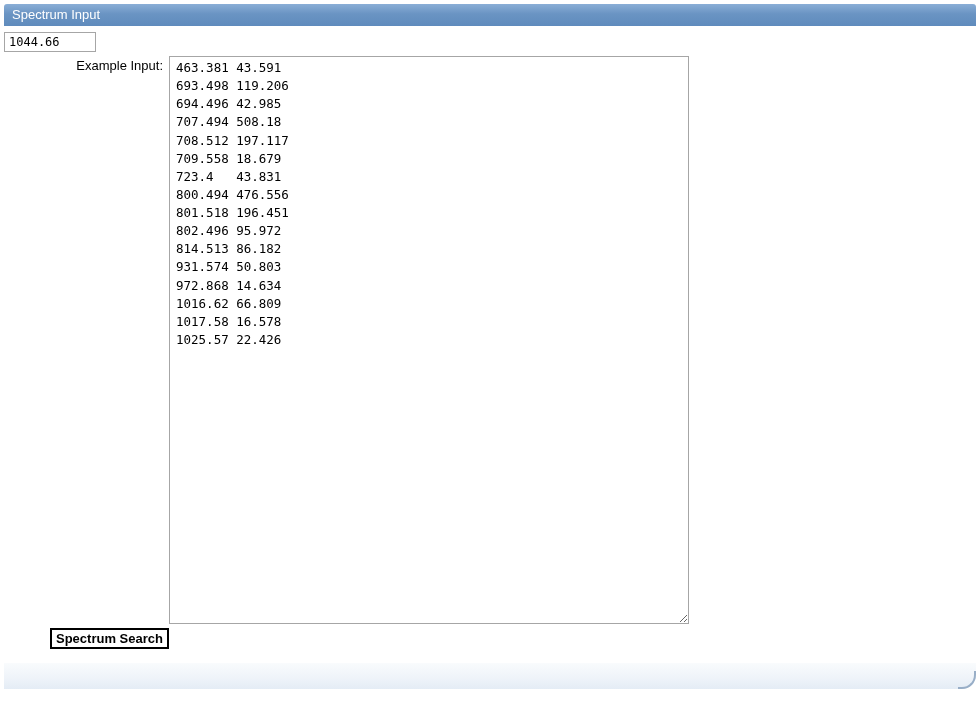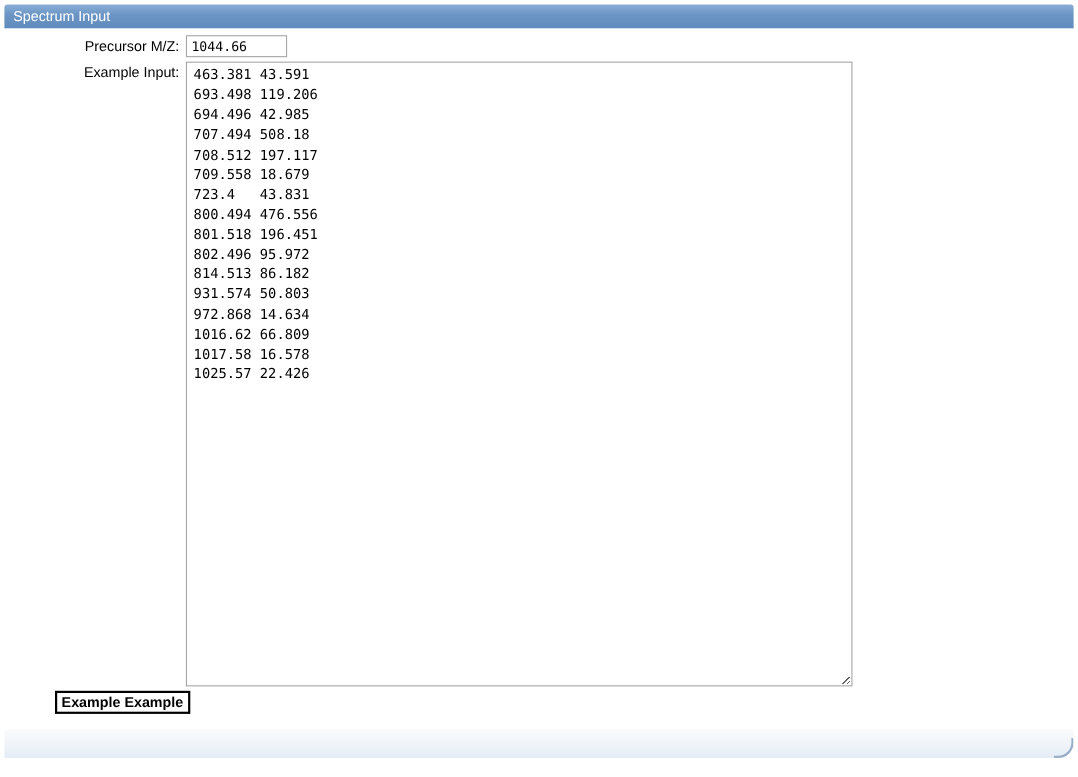--- a/index.html
+++ b/index.html
@@ -45,21 +45,21 @@
     width: 92px;
     height: 20px;
     border: 1px solid #a6a6a6;
     font-family: "Lucida Console", Monaco, monospace;
     font-size: 12px;
     padding: 1px 4px;
     color: #000;
     background: #fff;
   }
   .ta {
-    width: 606px;
+    width: 520px;
     height: 568px;
     border: 1px solid #a6a6a6;
     font-family: "Lucida Console", Monaco, monospace;
     font-size: 12.5px;
     padding: 2px 6px;
     color: #000;
     background: #fff;
     resize: both;
     line-height: 1.45;
     white-space: pre;
@@ -101,21 +101,20 @@
 </style>
 </head>
 <body>
 
 <div class="panel">
   <div class="panel-header">Spectrum Input</div>
 
   <div class="form-body">
 
     <div class="row">
-      <div class="lbl">Precursor M/Z:</div>
       <input class="text-input" type="text" value="1044.66" style="">
     </div>
 
     <div class="row">
       <div class="lbl">Example Input:</div>
       <textarea class="ta" style="">463.381	43.591
 693.498	119.206
 694.496	42.985
 707.494	508.18
 708.512	197.117
@@ -126,19 +125,19 @@
 802.496	95.972
 814.513	86.182
 931.574	50.803
 972.868	14.634
 1016.62	66.809
 1017.58	16.578
 1025.57	22.426</textarea>
     </div>
 
     <div class="btn-row">
-      <button class="example-btn">Example Example</button>
+      <button class="example-btn">Spectrum Search</button>
     </div>
 
   </div>
 </div>
 
 <div class="footer-bar"></div>
 
 </body></html>

